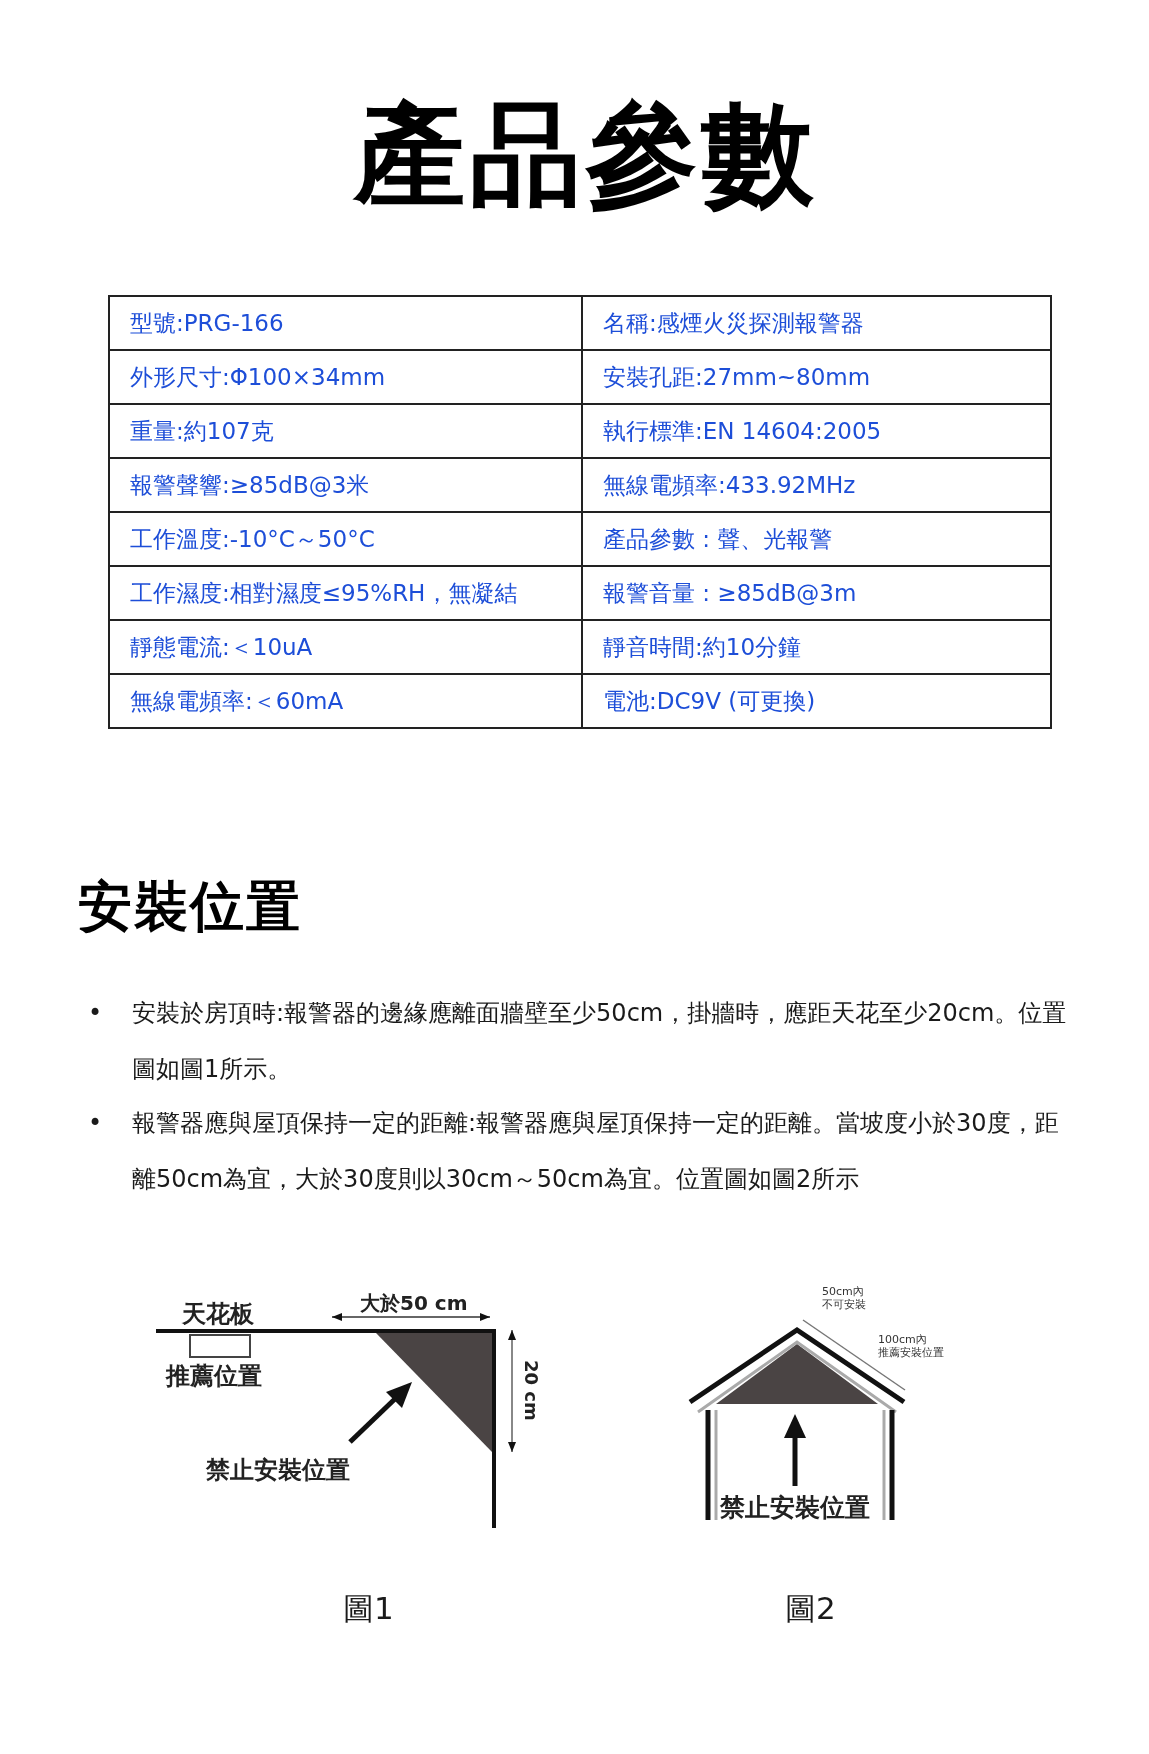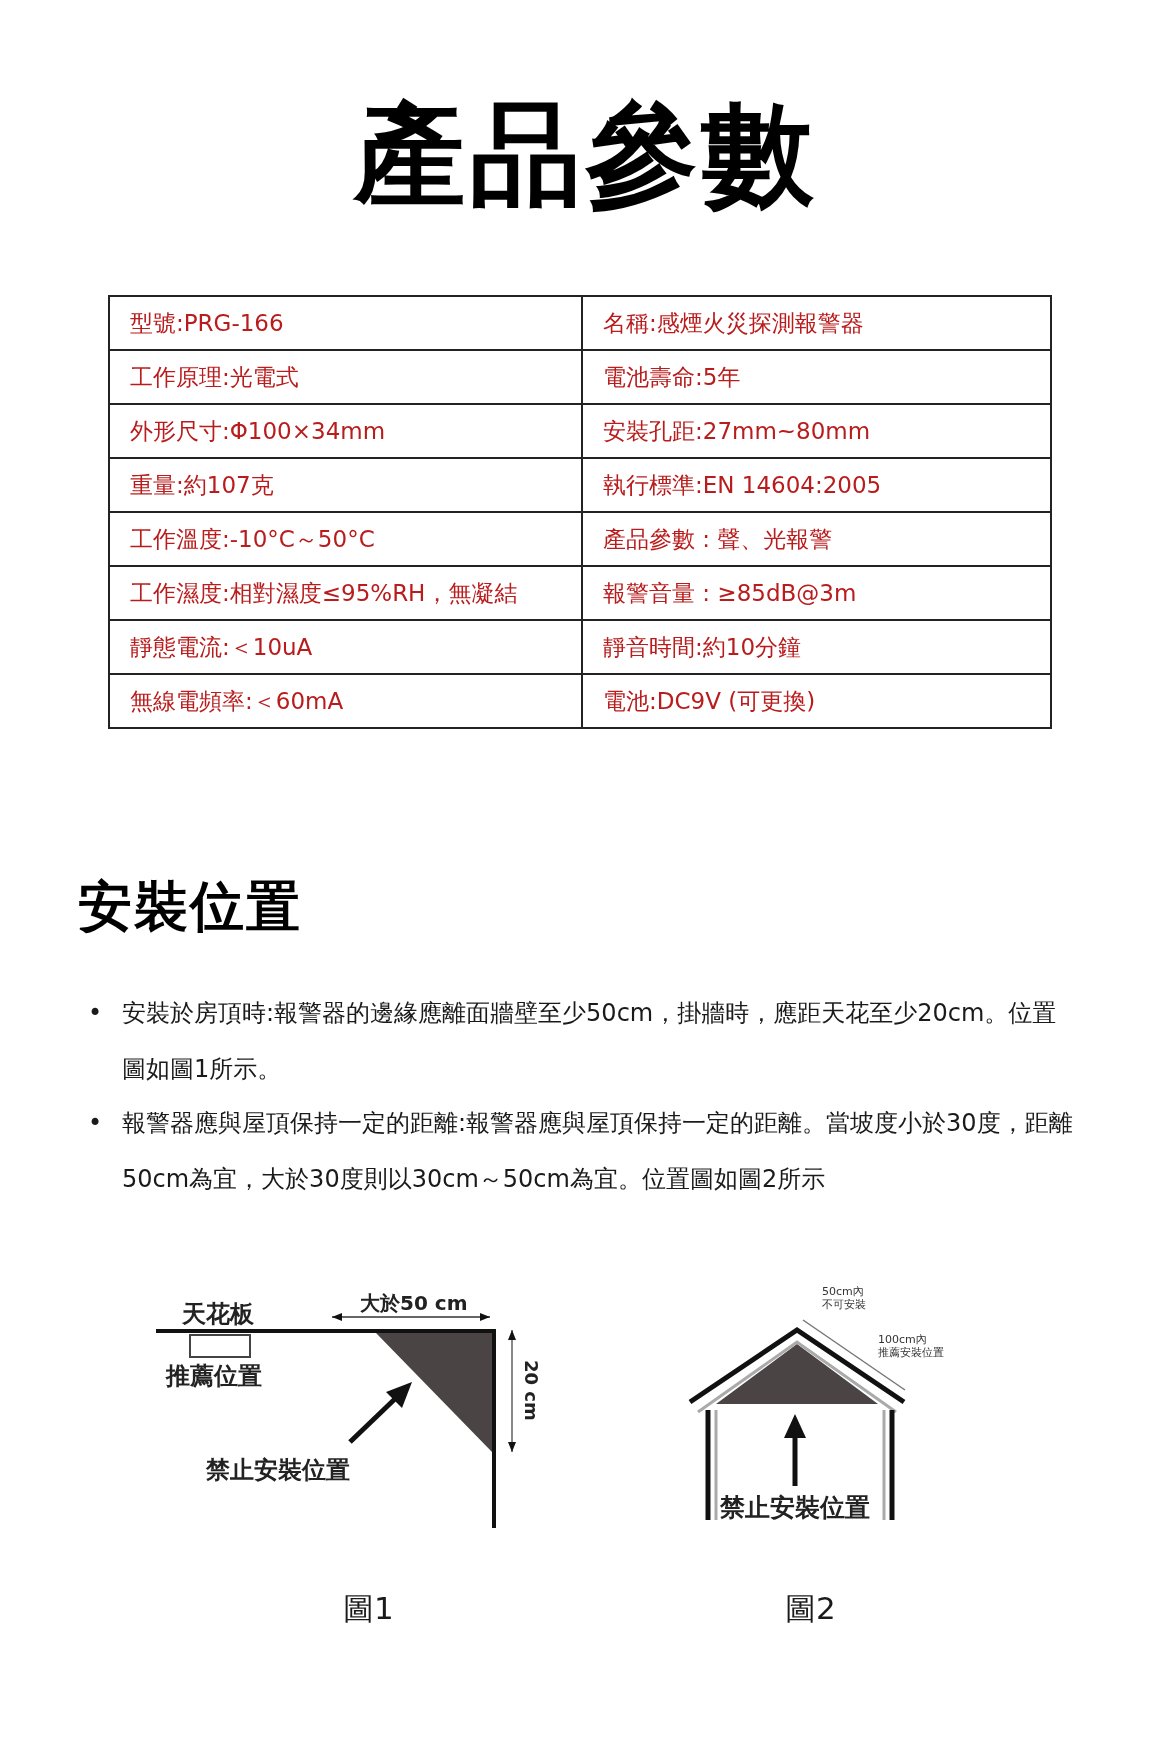--- a/index.html
+++ b/index.html
@@ -9,58 +9,58 @@
   }
   .title {
     position: absolute; left: 0; top: 98px; width: 1149px; text-align: center;
     font-size: 112px; font-weight: bold; letter-spacing: 4px; line-height: 1; color: #000; margin-left: 11px;
   }
   table.spec {
     position: absolute; left: 108px; top: 295px; width: 944px; border-collapse: collapse;
   }
   table.spec td {
     border: 2px solid #222; height: 52px; padding: 0 0 0 20px;
-    font-size: 23px; color: #b91c1c; vertical-align: middle; white-space: nowrap;
+    font-size: 23px; color: #1d4ed8; vertical-align: middle; white-space: nowrap;
   }
   table.spec td.left { width: 451px; }
   table.spec td.right { }
   .section-title {
     position: absolute; left: 78px; top: 880px;
     font-size: 54px; font-weight: bold; color: #000; letter-spacing: 2px; line-height: 1;
   }
   .bullet {
     position: absolute; left: 88px; width: 990px; font-size: 24px; line-height: 56px; color: #1a1a1a;
   }
   .bullet .dot { position: absolute; left: 0; top: 0; }
-  .bullet .text { margin-left: 34px; display: block; }
+  .bullet .text { margin-left: 44px; display: block; }
   .fig { position: absolute; }
   .caption { position: absolute; font-size: 31px; color: #1a1a1a; }
 </style>
 </head>
 <body>
 
 <div class="title">產品參數</div>
 
 <table class="spec">
   <tbody>
     <tr>
       <td class="left">型號:PRG-166</td>
       <td class="right">名稱:感煙火災探測報警器</td>
     </tr>
     <tr>
-      <td class="left">工作原理:光電式</td>
-      <td class="right">電池壽命:5年</td>
-    </tr>
-    <tr>
       <td class="left">外形尺寸:Φ100×34mm</td>
       <td class="right">安裝孔距:27mm~80mm</td>
     </tr>
     <tr>
       <td class="left">重量:約107克</td>
       <td class="right">執行標準:EN 14604:2005</td>
+    </tr>
+    <tr>
+      <td class="left">報警聲響:≥85dB@3米</td>
+      <td class="right">無線電頻率:433.92MHz</td>
     </tr>
     <tr>
       <td class="left">工作溫度:-10°C～50°C</td>
       <td class="right">產品參數 : 聲、光報警</td>
     </tr>
     <tr>
       <td class="left">工作濕度:相對濕度≤95%RH，無凝結</td>
       <td class="right">報警音量 : ≥85dB@3m</td>
     </tr>
     <tr>

